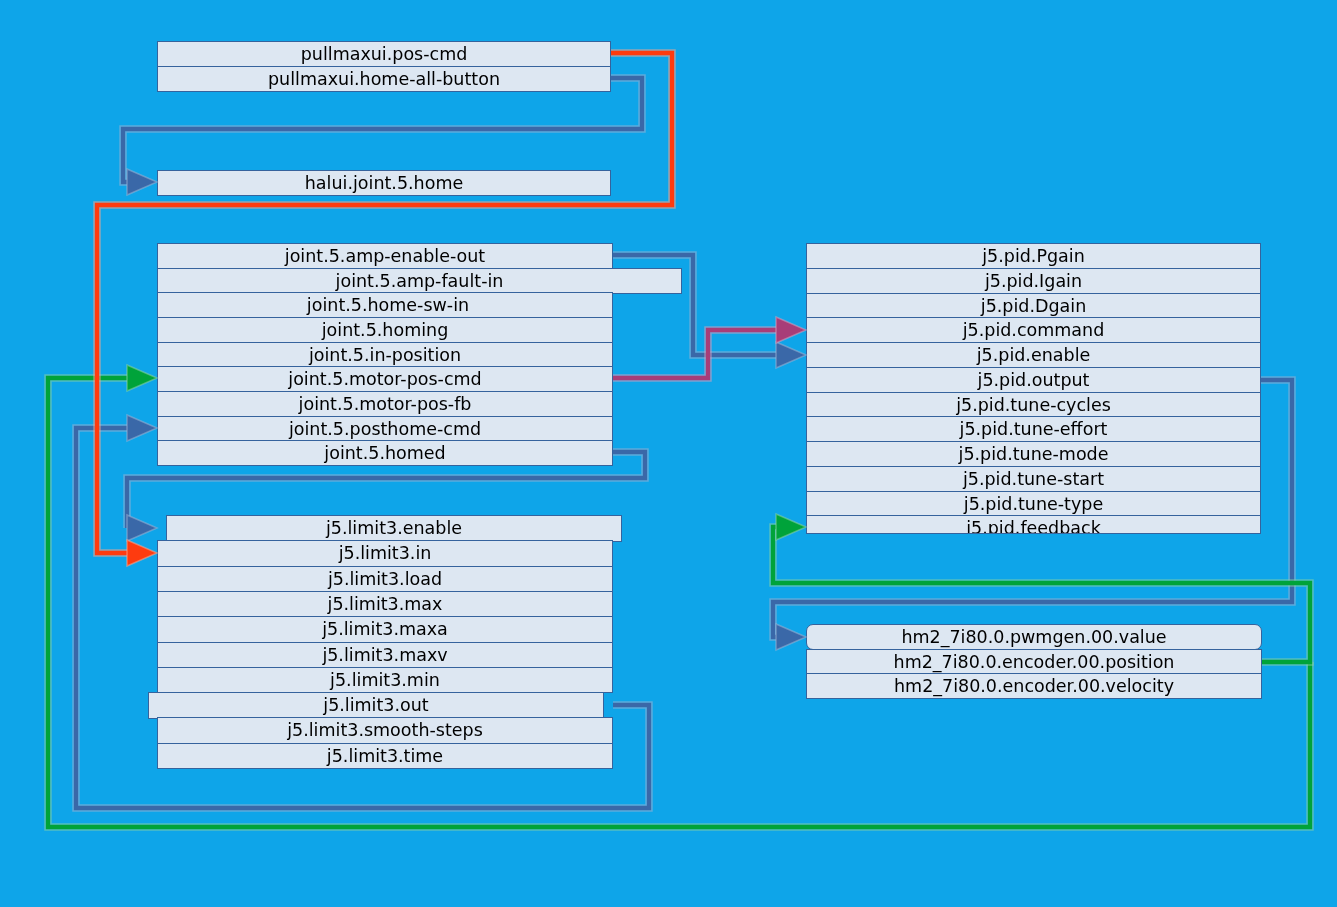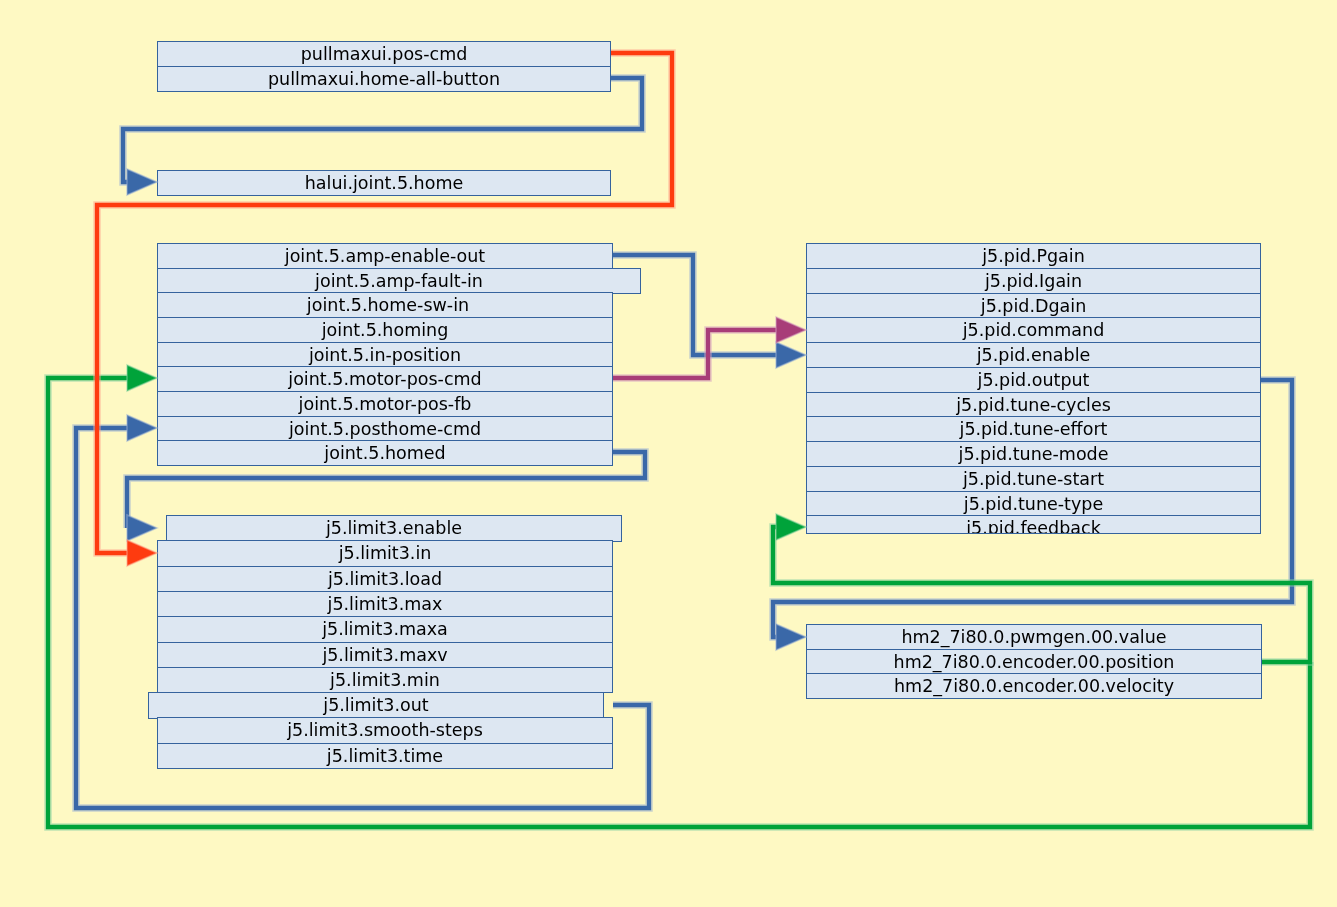--- a/index.html
+++ b/index.html
@@ -1,21 +1,21 @@
 <!DOCTYPE html>
 <html><head>
 <meta charset="utf-8">
 <style>
   html,body{margin:0;padding:0;background:#ffffff;}
   body{
     width:1337px;height:907px;
     font-family:"DejaVu Sans","Liberation Sans",sans-serif;
   }
   #stage{
-    position:relative;width:1337px;height:907px;background:#fef9c3;overflow:hidden;
+    position:relative;width:1337px;height:907px;background:#0ea5e9;overflow:hidden;
   }
   .pin-box{position:absolute;}
   .pin-row{
     position:absolute;
     box-sizing:border-box;
     border:1.4px solid #35639d;
     background:#dde7f2;
     color:#000000;
     text-align:center;
     white-space:nowrap;
@@ -33,21 +33,21 @@
 <div id="stage">
   <div class="pin-box">
       <div class="pin-row" style="left: 157px; top: 41px; width: 454px; height: 26px; line-height: 24.6px;">pullmaxui.pos-cmd</div>
       <div class="pin-row" style="left: 157px; top: 65.6px; width: 454px; height: 26px; line-height: 24.6px;">pullmaxui.home-all-button</div>
     </div>
     <div class="pin-box">
       <div class="pin-row" style="left: 157px; top: 170px; width: 454px; height: 26.4px; line-height: 25px;">halui.joint.5.home</div>
     </div>
     <div class="pin-box">
       <div class="pin-row" style="left: 157px; top: 243px; width: 456px; height: 26.07px; line-height: 24.67px;">joint.5.amp-enable-out</div>
-      <div class="pin-row" style="left: 157px; top: 267.67px; width: 484px; height: 26.07px; line-height: 24.67px;">joint.5.amp-fault-in</div>
+      <div class="pin-row" style="left: 157px; top: 267.67px; width: 525px; height: 26.07px; line-height: 24.67px;">joint.5.amp-fault-in</div>
       <div class="pin-row" style="left: 157px; top: 292.34px; width: 456px; height: 26.07px; line-height: 24.67px; padding-left: 6px;">joint.5.home-sw-in</div>
       <div class="pin-row" style="left: 157px; top: 317.01px; width: 456px; height: 26.07px; line-height: 24.67px;">joint.5.homing</div>
       <div class="pin-row" style="left: 157px; top: 341.68px; width: 456px; height: 26.07px; line-height: 24.67px;">joint.5.in-position</div>
       <div class="pin-row" style="left: 157px; top: 366.35px; width: 456px; height: 26.07px; line-height: 24.67px;">joint.5.motor-pos-cmd</div>
       <div class="pin-row" style="left: 157px; top: 391.02px; width: 456px; height: 26.07px; line-height: 24.67px;">joint.5.motor-pos-fb</div>
       <div class="pin-row" style="left: 157px; top: 415.69px; width: 456px; height: 26.07px; line-height: 24.67px;">joint.5.posthome-cmd</div>
       <div class="pin-row" style="left: 157px; top: 440.36px; width: 456px; height: 26.07px; line-height: 24.67px;">joint.5.homed</div>
     </div>
     <div class="pin-box">
       <div class="pin-row" style="left: 157px; top: 515px; width: 456px; height: 26.7px; line-height: 25.3px; margin-left: 9px;">j5.limit3.enable</div>
@@ -69,21 +69,21 @@
       <div class="pin-row" style="left: 806px; top: 342px; width: 455px; height: 26.15px; line-height: 24.75px;">j5.pid.enable</div>
       <div class="pin-row" style="left: 806px; top: 366.75px; width: 455px; height: 26.15px; line-height: 24.75px;">j5.pid.output</div>
       <div class="pin-row" style="left: 806px; top: 391.5px; width: 455px; height: 26.15px; line-height: 24.75px;">j5.pid.tune-cycles</div>
       <div class="pin-row" style="left: 806px; top: 416.25px; width: 455px; height: 26.15px; line-height: 24.75px;">j5.pid.tune-effort</div>
       <div class="pin-row" style="left: 806px; top: 441px; width: 455px; height: 26.15px; line-height: 24.75px;">j5.pid.tune-mode</div>
       <div class="pin-row" style="left: 806px; top: 465.75px; width: 455px; height: 26.15px; line-height: 24.75px;">j5.pid.tune-start</div>
       <div class="pin-row" style="left: 806px; top: 490.5px; width: 455px; height: 26.15px; line-height: 24.75px;">j5.pid.tune-type</div>
       <div class="pin-row" style="left: 806px; top: 515.25px; width: 455px; height: 19px; line-height: 24.75px;">j5.pid.feedback</div>
     </div>
     <div class="pin-box">
-      <div class="pin-row" style="left: 806px; top: 624px; width: 456px; height: 26.1px; line-height: 24.7px;">hm2_7i80.0.pwmgen.00.value</div>
+      <div class="pin-row" style="left: 806px; top: 624px; width: 456px; height: 26.1px; line-height: 24.7px; border-radius: 7px;">hm2_7i80.0.pwmgen.00.value</div>
       <div class="pin-row" style="left: 806px; top: 648.7px; width: 456px; height: 26.1px; line-height: 24.7px;">hm2_7i80.0.encoder.00.position</div>
       <div class="pin-row" style="left: 806px; top: 673.4px; width: 456px; height: 26.1px; line-height: 24.7px;">hm2_7i80.0.encoder.00.velocity</div>
     </div>
     <svg id="connector-layer" width="1337" height="907" viewBox="0 0 1337 907" xmlns="http://www.w3.org/2000/svg">
       <g>
         <polyline points="611,78 642,78 642,129 123,129 123,182 128,182" fill="none" stroke="#9cb2d4" stroke-width="7.5" stroke-opacity="0.55" stroke-linejoin="miter" stroke-linecap="butt"></polyline>
         <polyline points="611,78 642,78 642,129 123,129 123,182 128,182" fill="none" stroke="#3a68a8" stroke-width="4.3" stroke-opacity="1" stroke-linejoin="miter" stroke-linecap="butt"></polyline>
         <polygon points="157,182 127,169 127,195" fill="#3a68a8" stroke="#9cb2d4" stroke-width="1.5" stroke-opacity="0.55"></polygon>
       </g>
       <g>

